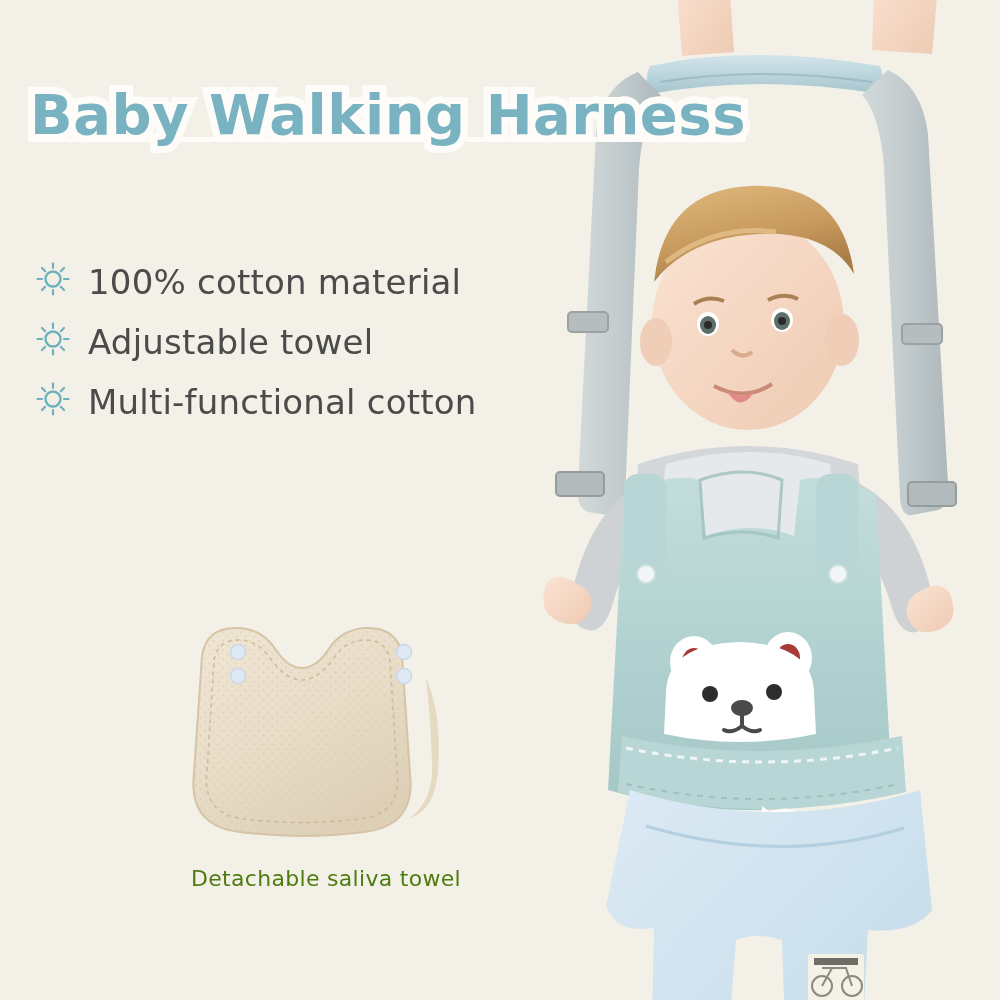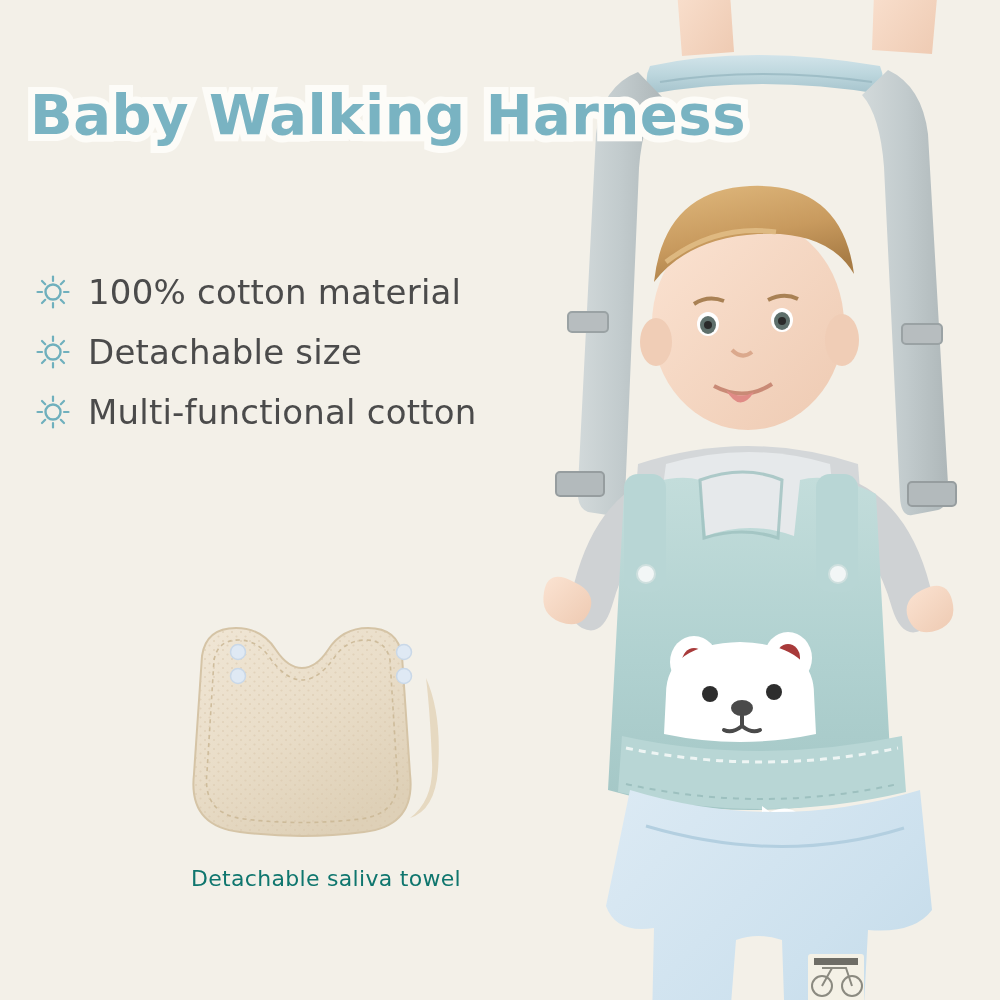--- a/index.html
+++ b/index.html
@@ -20,43 +20,44 @@
     font-size:56px;
     font-weight:700;
     letter-spacing:.5px;
     color:#79b3c2;
     margin:0;
     white-space:nowrap;
     -webkit-text-stroke:14px #fdfcf8;
     paint-order:stroke fill;
     text-shadow:
       0 0 1px #fdfcf8;
+    text-decoration: underline;
   }
 
   
   #features{position:absolute;left:36px;top:262px;width:560px;}
-  .feature-row{display:flex;align-items:center;height:60px;}
+  .feature-row{display:flex;align-items:flex-start;height:60px;}
   .sun-icon{width:34px;height:34px;flex:0 0 34px;margin-right:18px;}
   .feature-text{
     font-family:"DejaVu Sans", sans-serif;
     font-size:34px;
     color:#4b4b4b;
     white-space:nowrap;
     letter-spacing:.2px;
   }
 
   
   #bib-block{position:absolute;left:176px;top:612px;width:300px;}
   #bib-svg{display:block;width:290px;height:240px;}
   #bib-caption{
     margin-top:14px;
     text-align:center;
     font-family:"DejaVu Sans", sans-serif;
     font-size:22px;
-    color:#0f766e;
+    color:#4d7c0f;
     letter-spacing:.3px;
   }
 
   
   #photo{position:absolute;left:470px;top:-6px;width:540px;height:1010px;}
   #photo svg{display:block;width:100%;height:100%;}
 </style>
 </head>
 <body>
 
@@ -244,21 +245,21 @@
             <line x1="17" y1="28" x2="17" y2="32.5"></line>
             <line x1="1.5" y1="17" x2="6" y2="17"></line>
             <line x1="28" y1="17" x2="32.5" y2="17"></line>
             <line x1="6" y1="6" x2="9.2" y2="9.2"></line>
             <line x1="24.8" y1="24.8" x2="28" y2="28"></line>
             <line x1="28" y1="6" x2="24.8" y2="9.2"></line>
             <line x1="9.2" y1="24.8" x2="6" y2="28"></line>
           </g>
         </svg>
       </span>
-      <span class="feature-text">Detachable size</span>
+      <span class="feature-text">Adjustable towel</span>
     </div>
 
     <div class="feature-row">
       <span class="sun-icon">
         <svg viewBox="0 0 34 34" xmlns="http://www.w3.org/2000/svg">
           <circle cx="17" cy="17" r="7.5" fill="none" stroke="#6fb0bd" stroke-width="2.4"></circle>
           <g stroke="#6fb0bd" stroke-width="2.2" stroke-linecap="round">
             <line x1="17" y1="1.5" x2="17" y2="6"></line>
             <line x1="17" y1="28" x2="17" y2="32.5"></line>
             <line x1="1.5" y1="17" x2="6" y2="17"></line>

